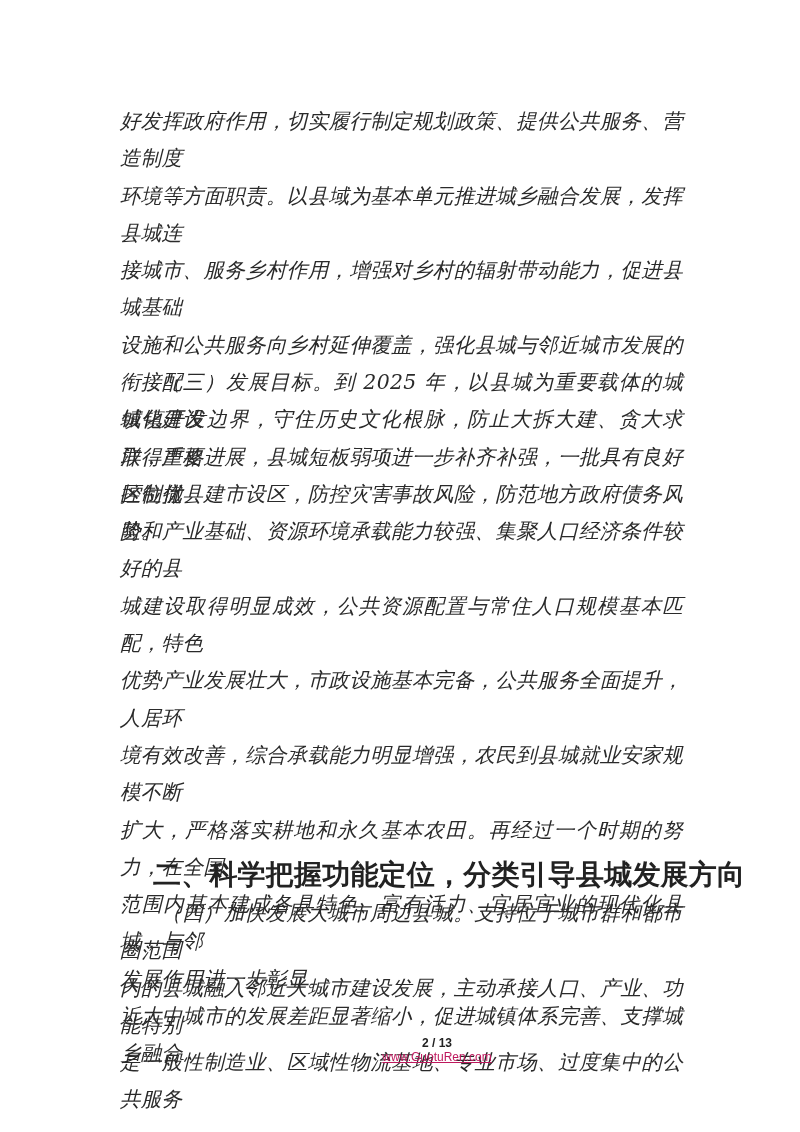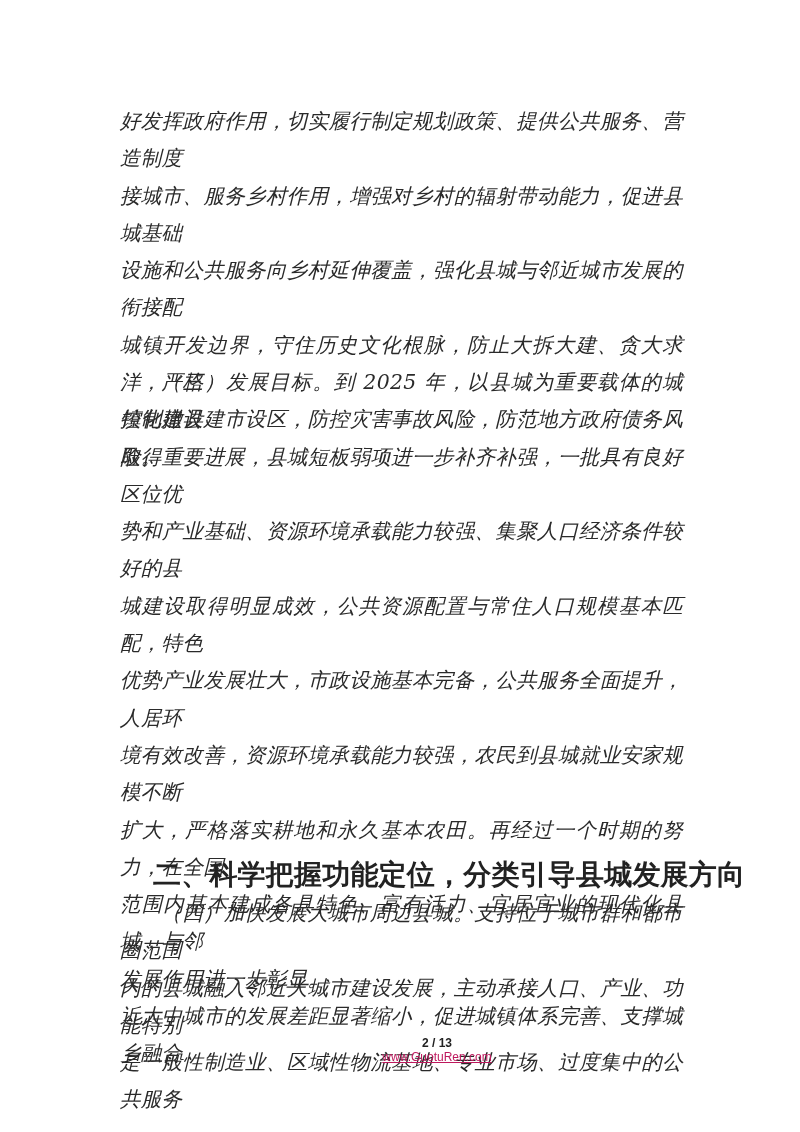--- a/index.html
+++ b/index.html
@@ -33,33 +33,34 @@
     .page-num { top: 1036px; font-size: 12px; font-weight: bold; color: #222; }
     .site-link { top: 1050px; font-size: 12px; color: #be185d; text-decoration: underline; }
   </style>
 </head>
 <body>
 
 <div class="page">
 
   <div class="body-text" style="top:103px;">
     <div class="para">好发挥政府作用，切实履行制定规划政策、提供公共服务、营造制度</div>
+    <div class="para">环境等方面职责。以县域为基本单元推进城乡融合发展，发挥县城连</div>
     <div class="para">接城市、服务乡村作用，增强对乡村的辐射带动能力，促进县城基础</div>
     <div class="para">设施和公共服务向乡村延伸覆盖，强化县城与邻近城市发展的衔接配</div>
     <div class="para">城镇开发边界，守住历史文化根脉，防止大拆大建、贪大求洋，严格</div>
     <div class="para">控制撤县建市设区，防控灾害事故风险，防范地方政府债务风险。</div>
   </div>
 
   <div class="body-text" style="top:364px;">
     <div class="para indent">（三）发展目标。到 2025 年，以县城为重要载体的城镇化建设</div>
     <div class="para">取得重要进展，县城短板弱项进一步补齐补强，一批具有良好区位优</div>
     <div class="para">势和产业基础、资源环境承载能力较强、集聚人口经济条件较好的县</div>
     <div class="para">城建设取得明显成效，公共资源配置与常住人口规模基本匹配，特色</div>
     <div class="para">优势产业发展壮大，市政设施基本完备，公共服务全面提升，人居环</div>
-    <div class="para">境有效改善，资源环境承载能力较强，农民到县城就业安家规模不断</div>
+    <div class="para">境有效改善，综合承载能力明显增强，农民到县城就业安家规模不断</div>
     <div class="para">扩大，严格落实耕地和永久基本农田。再经过一个时期的努力，在全国</div>
     <div class="para">范围内基本建成各具特色、富有活力、宜居宜业的现代化县城，与邻</div>
     <div class="para">发展作用进一步彰显。</div>
     <div class="para">近大中城市的发展差距显著缩小，促进城镇体系完善、支撑城乡融合</div>
   </div>
 
   <div class="heading">二、科学把握功能定位，分类引导县城发展方向</div>
 
   <div class="body-text" style="top:895px;">
     <div class="para indent">（四）加快发展大城市周边县城。支持位于城市群和都市圈范围</div>

